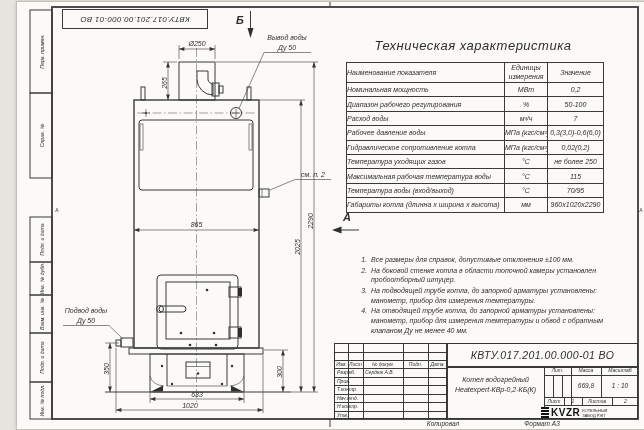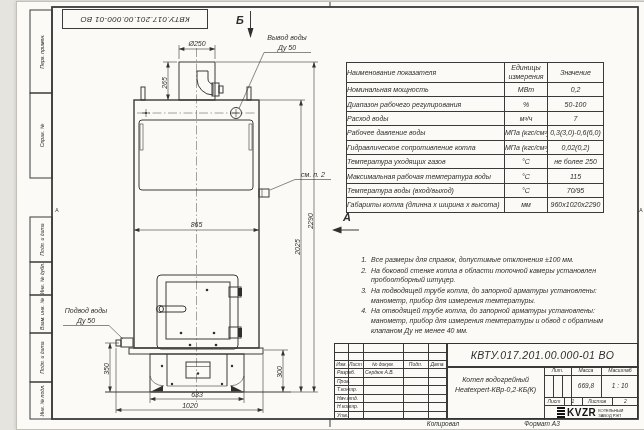--- a/index.html
+++ b/index.html
@@ -243,20 +243,21 @@
     </g>
     <g>
       <text class="viewtxt" x="347" y="221">А</text>
       <line x1="341" y1="230" x2="359" y2="230" class="ln" stroke-width="1.6"></line>
       <polygon points="332,230 341.5,226.5 341.5,233.5" class="fill"></polygon>
     </g>
   </svg>
 
   <div class="topstamp">КВТУ.017.201.00.000-01 ВО</div>
 
+  <div class="spec-title">Техническая характеристика</div>
   <div class="spec">
     <table>
       <tbody>
           <tr>
         <th class="c-name">Наименование показателя</th>
         <th class="c-unit unit-hdr">
           <div>Единицы</div>
           <div>измерения</div>
         </th>
         <th class="c-val">Значение</th>
@@ -382,21 +383,21 @@
     <div class="cell" style="left:236px;top:22px;width:30px;height:9px">Масса</div>
     <div class="cell" style="left:266px;top:22px;width:38px;height:9px">Масштаб</div>
     <div class="cell bigval" style="left:236px;top:31px;width:30px;height:22px">669,8</div>
     <div class="cell bigval" style="left:266px;top:31px;width:38px;height:22px">1 : 10</div>
 
     <div class="cell" style="left:209px;top:53px;width:20px;height:8px">Лист</div>
     <div class="cell" style="left:229px;top:53px;width:18px;height:8px">1</div>
     <div class="cell" style="left:247px;top:53px;width:30px;height:8px">Листов</div>
     <div class="cell" style="left:277px;top:53px;width:27px;height:8px">2</div>
 
-    <div class="logo-box" style="left:222px;top:62px;width:80px;height:13px">
+    <div class="logo-box" style="left:206px;top:62px;width:80px;height:13px">
       <div class="logo-mark"></div>
       <div class="logo-word">KVZR</div>
       <div class="logo-cap">
         <div>КОТЕЛЬНЫЙ</div>
         <div>ЗАВОД  РЭП</div>
       </div>
     </div>
   </div>
 
   <div class="bstrip" style="left:403px">Копировал</div>

